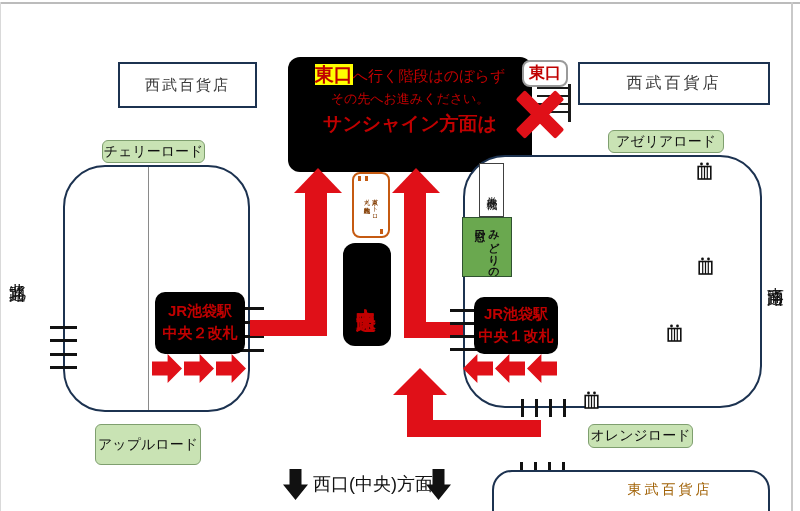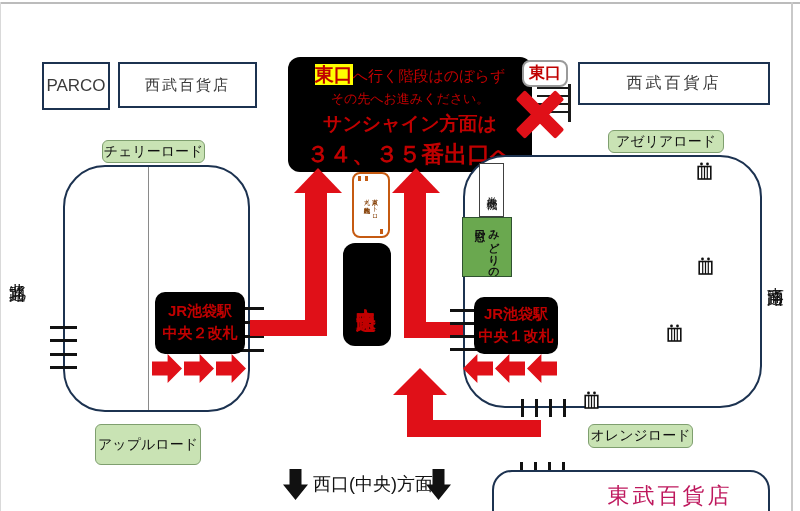--- a/index.html
+++ b/index.html
@@ -60,34 +60,30 @@
   .metro .chip { position:absolute; width:3px; height:5px; background:#c55a11; }
 </style>
 </head>
 <body>
 
 <div id="canvas">
   <div class="abs frame-top"></div>
   <div class="abs frame-left"></div>
   <div class="abs frame-right"></div>
 
-  <div class="abs bld" style="left:42px;top:62px;width:68px;height:48px;font-size:17px;">
-    <span>PARCO</span>
-  </div>
   <div class="abs bld" style="left:118px;top:62px;width:139px;height:46px;font-size:15px;letter-spacing:2px;">
     <span>西武百貨店</span>
   </div>
 
   <div class="abs cream" style="left:288px;top:57px;width:244px;height:115px;text-align:center;padding-top:5px;">
     <div style="font-size:15px;line-height:25px;color:#c00000;">
       <span style="background:#ffff00;font-size:19px;font-weight:bold;">東口</span><span>へ行く階段はのぼらず</span>
     </div>
     <div style="font-size:13px;line-height:21px;color:#c00000;">その先へお進みください。</div>
     <div style="font-size:19px;line-height:29px;color:#c00000;font-weight:bold;">サンシャイン方面は</div>
-    <div style="font-size:23px;line-height:32px;color:#c00000;font-weight:bold;">３４、３５番出口へ</div>
   </div>
 
   <div class="abs" style="left:522px;top:60px;width:46px;height:27px;background:#fff;border:2px solid #9a9a9a;border-radius:8px;display:flex;align-items:center;justify-content:center;font-size:16px;">
     <span class="red-txt">東口</span>
   </div>
   <div class="abs ladder" style="left:537px;top:87px;width:33px;height:28px;"></div>
   <div class="abs" style="left:568px;top:84px;width:2.5px;height:38px;background:#1a1a1a;"></div>
   <div class="abs xmark" style="left:512px;top:88px;width:56px;height:52px;">
     <div class="bar b1"></div>
       <div class="bar b2"></div>
@@ -225,14 +221,14 @@
 
   <div class="abs arr-d" style="left:283px;top:469px;width:25px;height:31px;"></div>
   <div class="abs" style="left:313px;top:472px;font-size:18px;color:#111;">西口(中央)方面</div>
   <div class="abs arr-d" style="left:426px;top:469px;width:25px;height:31px;"></div>
 
   <div class="abs tick-v" style="left:520px;top:462px;height:20px;"></div>
   <div class="abs tick-v" style="left:534px;top:462px;height:20px;"></div>
   <div class="abs tick-v" style="left:548px;top:462px;height:20px;"></div>
   <div class="abs tick-v" style="left:562px;top:462px;height:20px;"></div>
   <div class="abs" style="left:492px;top:470px;width:278px;height:60px;border:2.5px solid #1c3250;border-radius:20px 20px 0 0;background:#fff;"></div>
-  <div class="abs" style="left:600px;top:481px;width:140px;font-size:22px;letter-spacing:3px;color:#be185d;text-align:center;font-family:Liberation Mono, monospace;">東武百貨店</div>
+  <div class="abs" style="left:600px;top:481px;width:140px;font-size:14px;letter-spacing:3px;color:#a16207;text-align:center;font-family:Liberation Mono, monospace;">東武百貨店</div>
 </div>
 
 </body></html>

